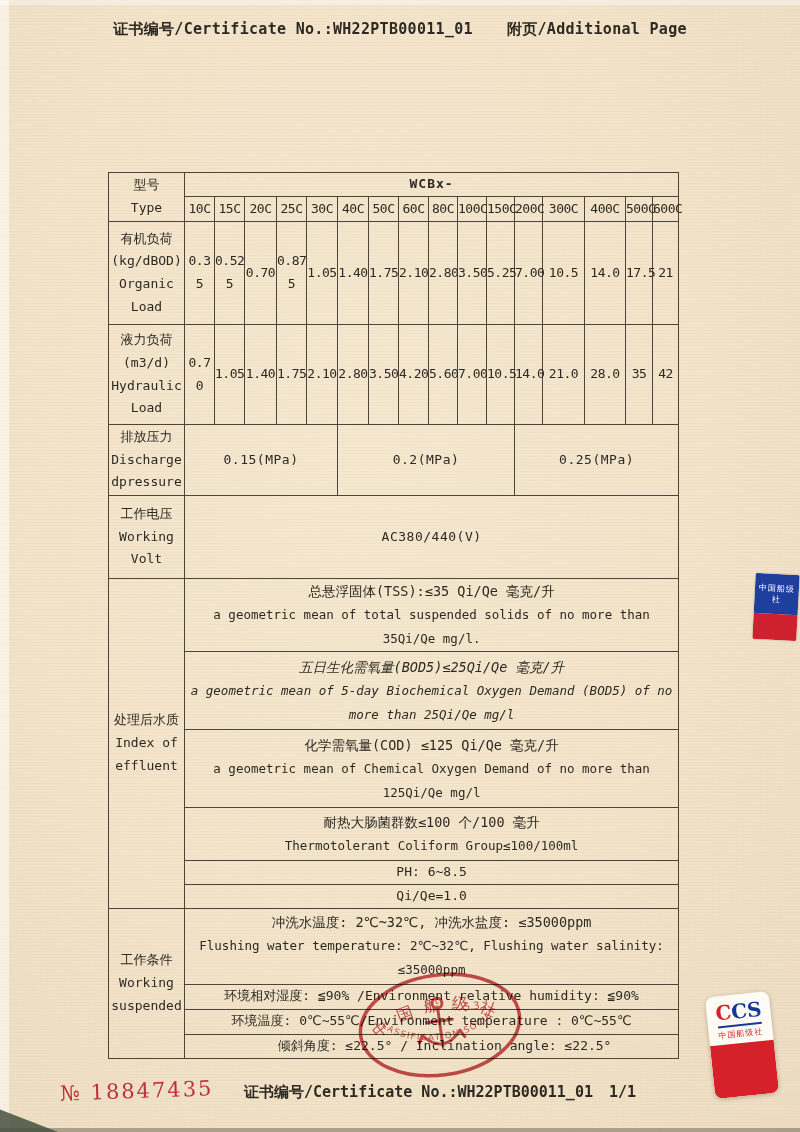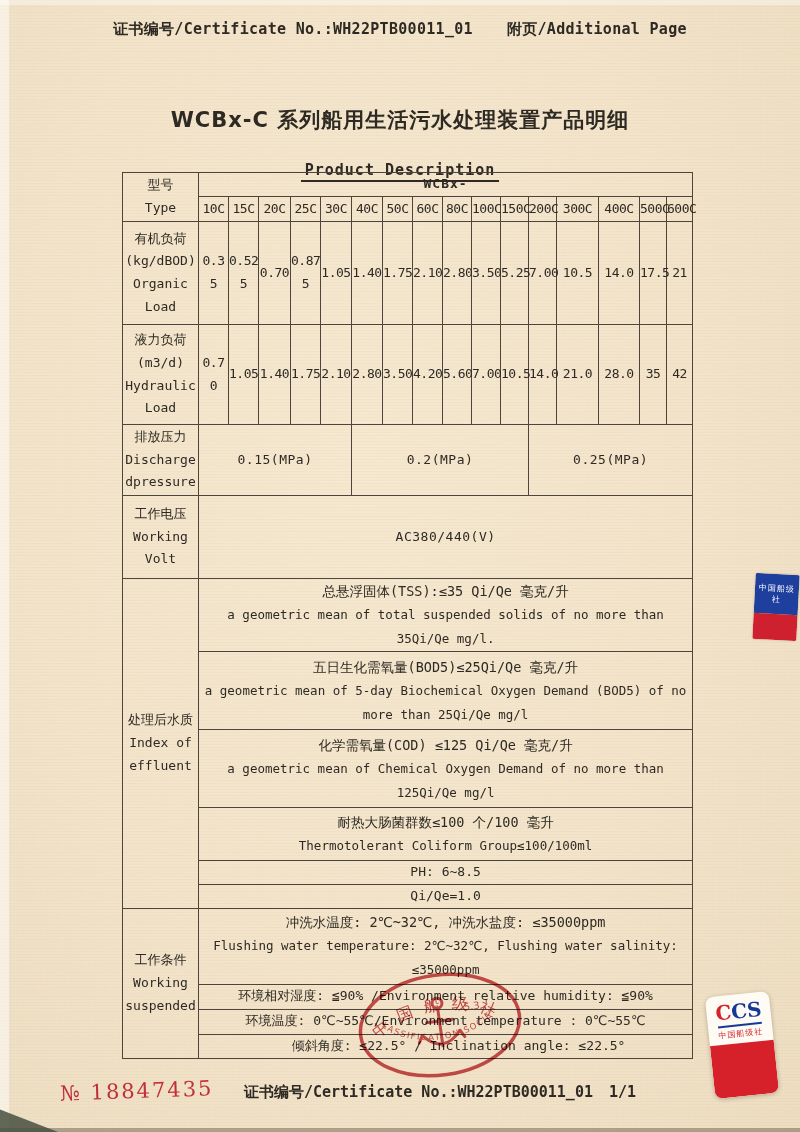--- a/index.html
+++ b/index.html
@@ -22,42 +22,42 @@
   .scan-header{
     position:absolute;top:20px;left:0;width:100%;
     display:flex;justify-content:center;gap:34px;
     font-size:15px;font-weight:bold;letter-spacing:.3px;
   }
   .title-block{position:absolute;top:106px;left:0;width:100%;text-align:center;}
   .doc-title{font-family:"DejaVu Sans","Liberation Sans",sans-serif;font-size:21px;font-weight:bold;letter-spacing:1px;margin:0;}
   .doc-subtitle{display:inline-block;margin-top:8px;font-size:15px;font-weight:bold;letter-spacing:1px;border-bottom:2px solid #2e2a23;padding:0 4px 1px 4px;}
 
   table.spec{
-    position:absolute;left:122px;top:172px;
+    position:absolute;left:108px;top:172px;
     width:570px;table-layout:fixed;border-collapse:collapse;
   }
   table.spec td{
     border:1.5px solid #4d453c;
     text-align:center;vertical-align:middle;
     padding:0;font-size:13px;line-height:1.75;
   }
   td.lbl{font-size:13px;line-height:2.0;}
   td.lbl div{white-space:nowrap;}
   tr.h-seriesrow td{height:23px;}
   td.series{font-size:14px;font-weight:bold;letter-spacing:1px;}
   tr.h-types td{height:24px;}
   td.model{font-size:11.5px;letter-spacing:-0.5px;white-space:nowrap;overflow:visible;margin-left:10px;}
   tr.h-organic td{height:102px;}
   tr.h-hydraulic td{height:99px;}
   tr.h-discharge td{height:70px;}
   tr.h-voltage td{height:82px;}
   td.num{font-size:11.5px;white-space:pre-line;letter-spacing:-0.5px;line-height:1.9;}
   td.bigval{font-size:13.5px;letter-spacing:.5px;}
   tr.h-tss td{height:72px;}
-  tr.h-bod td{height:77px;}
+  tr.h-bod td{height:77px;font-style:italic;}
   tr.h-cod td{height:77px;}
   tr.h-coli td{height:52px;}
   tr.h-ph td{height:23px;}
   tr.h-qiqe td{height:20px;}
   tr.h-flush td{height:75px;}
   tr.h-humid td{height:24px;}
   tr.h-temp td{height:24px;}
   tr.h-incl td{height:19px;padding-left:26px;}
   td.crit{padding:1px 8px;}
   td.crit .zh{font-size:13.5px;}
@@ -107,24 +107,20 @@
   <div class="edge-left"></div>
   <div class="edge-top"></div>
   <div class="edge-bottom"></div>
   <div class="corner-dark"></div>
 
   <div class="scan-header">
     <span>证书编号/Certificate No.:WH22PTB00011_01</span>
     <span>附页/Additional Page</span>
   </div>
 
-  <div class="title-block">
-    <div class="doc-title">WCBx-C 系列船用生活污水处理装置产品明细</div><br>
-    <span class="doc-subtitle">Product Description</span>
-  </div>
 
   <table class="spec">
     <colgroup>
       <col style="width:76px">
         <col style="width:30px">
         <col style="width:30px">
         <col style="width:32px">
       <col style="width:30px">
         <col style="width:31px">
         <col style="width:31px">

